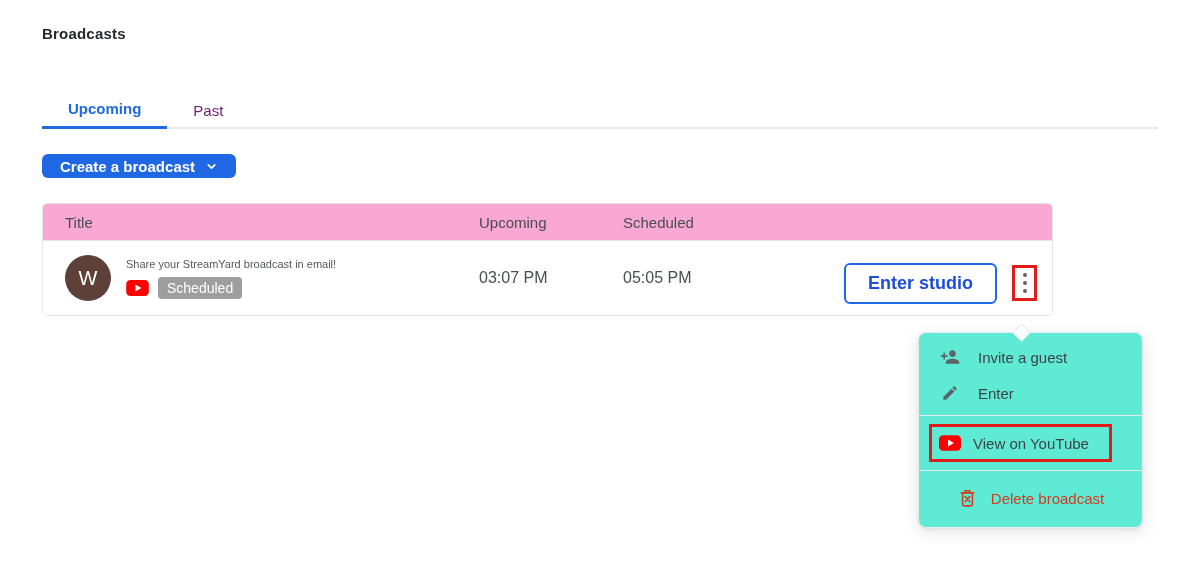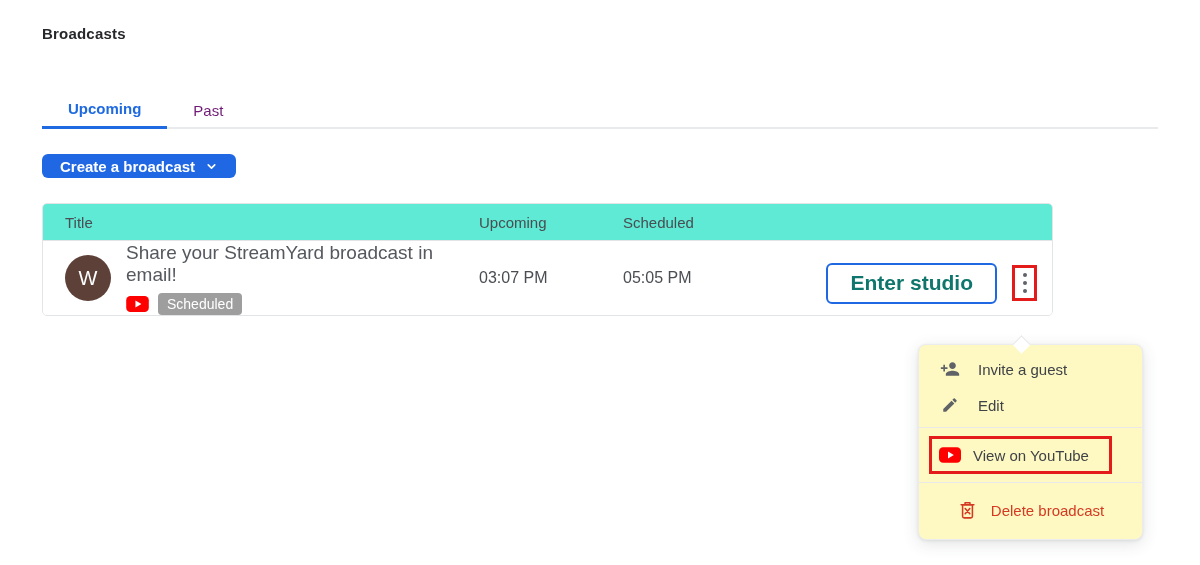--- a/index.html
+++ b/index.html
@@ -75,39 +75,39 @@
     background: #ffffff;
   }
   .thead, .trow {
     display: grid;
     grid-template-columns: 414px 144px 160px 1fr;
     align-items: center;
     padding-left: 22px;
   }
   .thead {
     height: 37px;
-    background: #5eead4;
+    background: #f9a8d4;
     border-bottom: 1px solid #e3e4e6;
     color: #4a4d52;
     font-size: 15px;
   }
   .trow { height: 74px; background: #ffffff; }
 
   .title-cell { display: flex; align-items: center; gap: 15px; }
   .avatar {
     width: 46px; height: 46px;
     border-radius: 50%;
     background: #5d4037;
     color: #ffffff;
     display: flex; align-items: center; justify-content: center;
     font-size: 20px;
     flex-shrink: 0;
   }
   .title-lines { display: flex; flex-direction: column; gap: 7px; }
-  .bc-title { font-size: 19px; color: #55585e; }
+  .bc-title { font-size: 11px; color: #55585e; }
   .title-meta { display: flex; align-items: center; gap: 9px; }
   .yt-icon { display: inline-flex; line-height: 0; }
   .badge {
     background: #9e9e9e;
     color: #ffffff;
     font-size: 14px;
     padding: 3px 9px;
     border-radius: 4px;
   }
   .time-cell { font-size: 16px; color: #4a4d52; }
@@ -119,23 +119,23 @@
     gap: 15px;
     padding-right: 15px;
     height: 100%;
   }
   .enter-studio-btn {
     height: 41px;
     padding: 0 22px;
     background: #ffffff;
     border: 2px solid #2068e3;
     border-radius: 6px;
-    color: #0f766e;
+    color: #1d4ed8;
     font-family: "Liberation Sans", sans-serif;
-    font-size: 21px;
+    font-size: 18px;
     font-weight: 700;
     cursor: pointer;
     margin-top: 10px;
     text-align: right;
   }
   .kebab-btn {
     width: 25px;
     height: 36px;
     border: 3px solid #e41b1b; 
     background: #ffffff;
@@ -150,23 +150,23 @@
   .kebab-btn i {
     width: 4px; height: 4px;
     border-radius: 50%;
     background: #5f6368;
   }
 
   
   .dropdown {
     position: absolute;
     left: 918px;
-    top: 344px;
+    top: 332px;
     width: 225px;
-    background: #fef9c3;
+    background: #5eead4;
     border: 1px solid #ececec;
     border-radius: 8px;
     box-shadow: 0 4px 16px rgba(60,64,67,.14), 0 1px 3px rgba(60,64,67,.10);
     padding: 6px 0;
     z-index: 5;
   }
   .dropdown .caret {
     position: absolute;
     top: -7px;
     left: 96px;
@@ -273,21 +273,21 @@
       </span>
       <span>Invite a guest</span>
     </div>
 
     <div class="menu-item">
       <span class="mi-icon">
         <svg width="18" height="18" viewBox="0 0 24 24" fill="#5f6368">
             <path d="M3 17.25V21h3.75L17.81 9.94l-3.75-3.75L3 17.25zM20.71 7.04c.39-.39.39-1.02 0-1.41l-2.34-2.34c-.39-.39-1.02-.39-1.41 0l-1.83 1.83 3.75 3.75 1.83-1.83z"></path>
           </svg>
       </span>
-      <span>Edit</span>
+      <span>Enter</span>
     </div>
 
     <hr class="menu-divider">
 
     <div class="menu-item-wrap">
       <div class="red-rect"></div>
       <div class="menu-item tall">
         <span class="mi-icon">
           <svg width="22" height="16" viewBox="0 0 24 17">
               <rect width="24" height="17" rx="4.5" fill="#ff0000"></rect>

